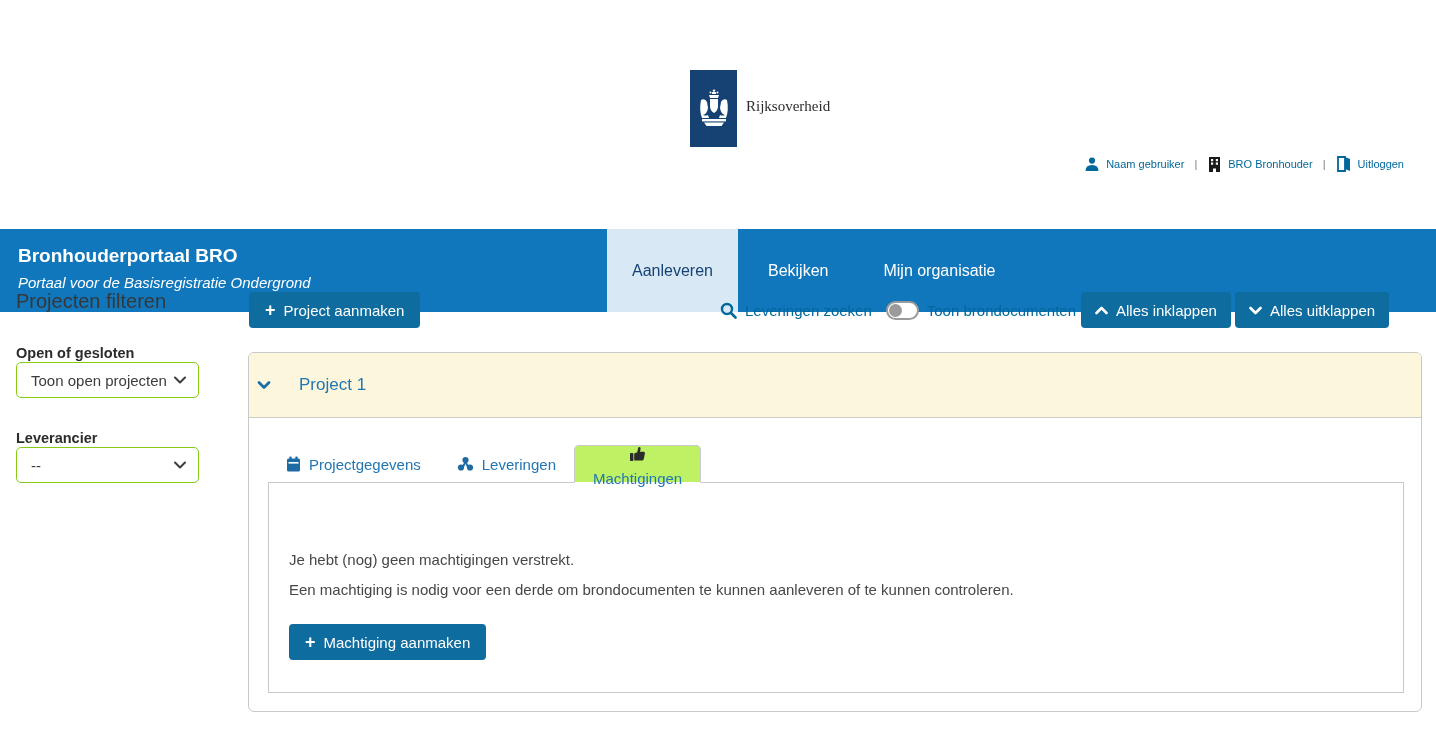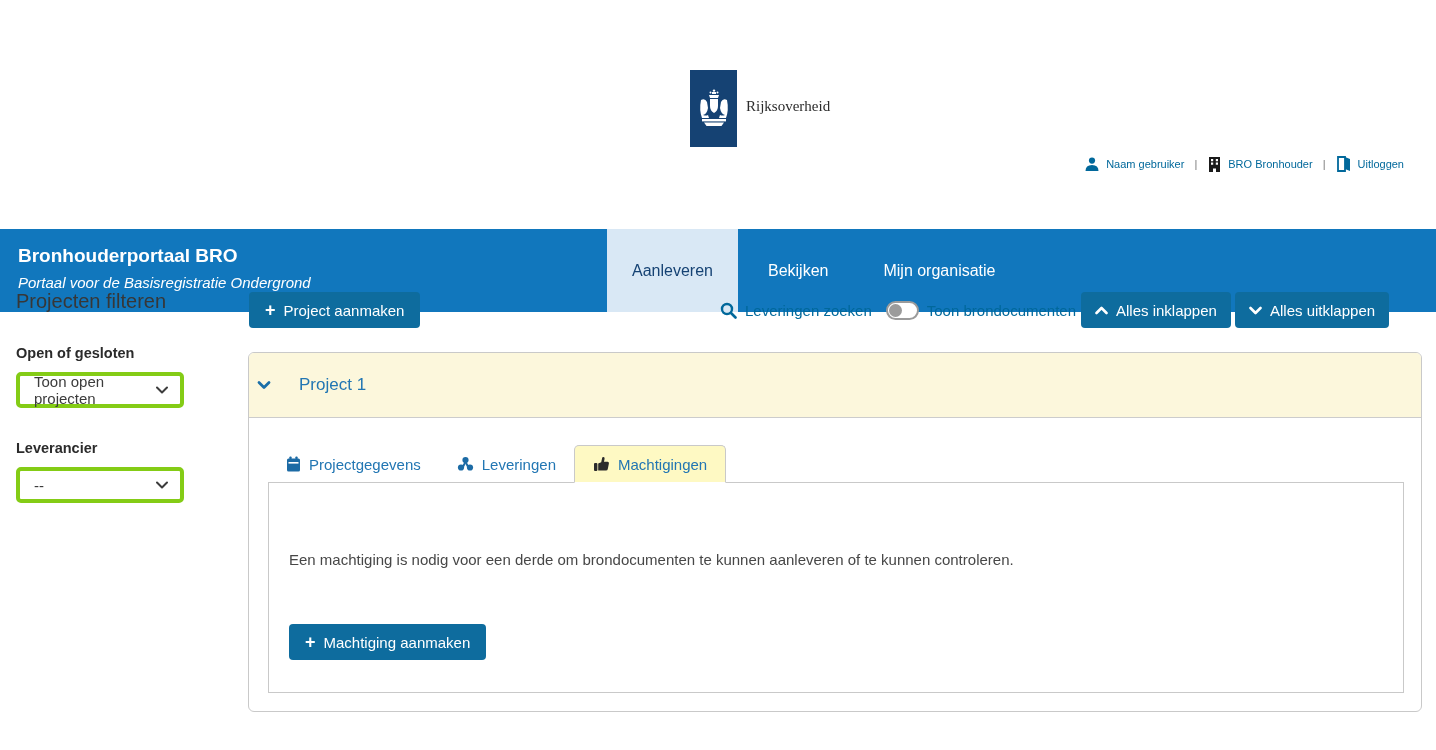--- a/index.html
+++ b/index.html
@@ -24,42 +24,42 @@
   .navbar-subtitle { font-size:15px; font-style:italic; color:#fff; margin-top:7px; }
   .nav-items { position:absolute; left:607px; top:0; height:83px; display:flex; align-items:stretch; }
   .nav-item { display:flex; align-items:center; padding:0 25px; font-size:16px; color:#fff; cursor:pointer; }
   .nav-item.active { background:#d9e8f5; color:#154273; padding:0 25px; }
   .nav-item + .nav-item { margin-left:5px; }
 
   
   .sidebar { position:absolute; left:16px; top:290px; width:220px; }
   .sidebar-title { font-size:20px; color:#373737; }
   .filter-label { font-size:14.5px; font-weight:bold; color:#2b2b2b; margin-top:32px; }
-  .select-box { margin-top:11px; width:168px; height:36px; border:4px solid #84cc16; border-radius:5px; background:#fff;
+  .select-box { margin-top:1px; width:183px; height:36px; border:1px solid #84cc16; border-radius:5px; background:#fff;
                 display:flex; align-items:center; justify-content:space-between; padding:0 12px 0 14px; font-size:15px; color:#3c3c3c; cursor:pointer; }
 
   
   .btn { border:none; border-radius:4px; background:#0e6c9e; color:#fff; font-size:15px; font-family:"Liberation Sans", sans-serif;
          display:inline-flex; align-items:center; gap:8px; cursor:pointer; }
   .btn-create-project { position:absolute; left:249px; top:292px; height:36px; padding:0 16px; }
   .toolbar-right { position:absolute; left:720px; top:292px; width:660px; height:36px; display:flex; align-items:center; }
   .search-link { display:flex; align-items:center; gap:6px; color:#01689b; font-size:15px; cursor:pointer; margin-left:8px; }
   .toggle { margin-left:14px; width:33px; height:19px; border:2px solid #9b9b9b; border-radius:10px; background:#fff; position:relative; cursor:pointer; }
   .toggle-knob { position:absolute; left:1px; top:1px; width:13px; height:13px; border-radius:50%; background:#9b9b9b; }
   .toggle-label { margin-left:8px; color:#01689b; font-size:15px; cursor:pointer; }
   .btn-collapse { position:absolute; left:1081px; top:292px; height:36px; padding:0 14px; }
   .btn-expand { position:absolute; left:1235px; top:292px; height:36px; padding:0 14px; }
 
   
   .project-card { position:absolute; left:248px; top:352px; width:1174px; height:360px; border:1px solid #c9c9c9; border-radius:6px; background:#fff; overflow:hidden; }
   .project-header { height:65px; background:#fcf7dc; border-bottom:1px solid #cfcabO; border-bottom:1px solid #ccc; display:flex; align-items:center; padding-left:8px; cursor:pointer; }
   .project-title { color:#2276b3; font-size:17px; margin-left:28px; }
   .tabs-row { position:absolute; left:19px; top:91px; display:flex; align-items:flex-end; height:39px; }
   .tab { display:flex; align-items:center; gap:8px; font-size:15px; color:#2276b3; padding:0 18px; height:38px; cursor:pointer; }
-  .tab.active { border:1px solid #c9c9c9; border-bottom:1px solid #fff; border-radius:5px 5px 0 0; background:#fef9c3; position:relative; z-index:2; }
+  .tab.active { border:1px solid #c9c9c9; border-bottom:1px solid #fff; border-radius:5px 5px 0 0; background:#bef264; position:relative; z-index:2;flex-direction:column; }
   .tab-content { position:absolute; left:19px; top:129px; width:1136px; height:211px; border:1px solid #c9c9c9; background:#fff; z-index:1; }
   .empty-lines { position:absolute; left:20px; top:62px; font-size:15px; color:#474747; line-height:30px; }
   .btn-create-machtiging { position:absolute; left:20px; top:141px; height:36px; padding:0 16px; }
 
   .plus-glyph { font-size:18px; font-weight:bold; line-height:1; }
 </style>
 </head>
 <body>
 
 <div class="page">
@@ -242,20 +242,21 @@
                 <path d="M5.2 14.6 V7.4 l3 -1.2 l1 -4.4 q0.2 -1 1.3 -0.8 q1.3 0.3 1.1 1.8 l-0.6 3 h3.6 q1.6 0 1.3 1.6 l-1.1 5.6 q-0.3 1.6 -1.9 1.6 h-6.2 q-0.8 0 -1.5 0 z"></path>
               </g>
             </svg>
         </span>
         <span>Machtigingen</span>
       </div>
     </div>
 
     <div class="tab-content">
       <div class="empty-lines">
+        <div>Je hebt (nog) geen machtigingen verstrekt.</div>
         <div>Een machtiging is nodig voor een derde om brondocumenten te kunnen aanleveren of te kunnen controleren.</div>
       </div>
       <button class="btn btn-create-machtiging">
         <span class="plus-glyph">+</span>
         <span>Machtiging aanmaken</span>
       </button>
     </div>
   </div>
 
 </div>

